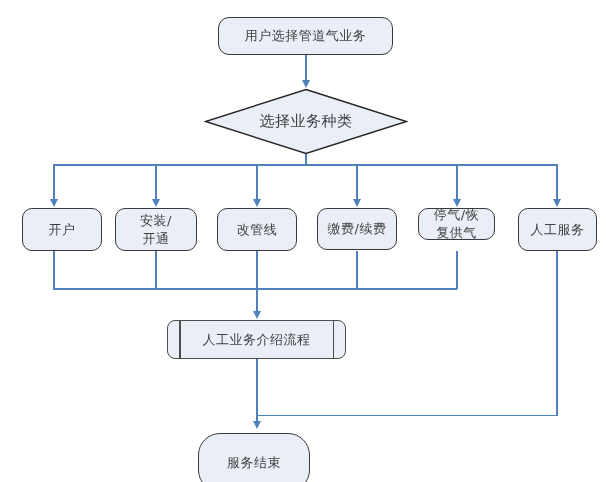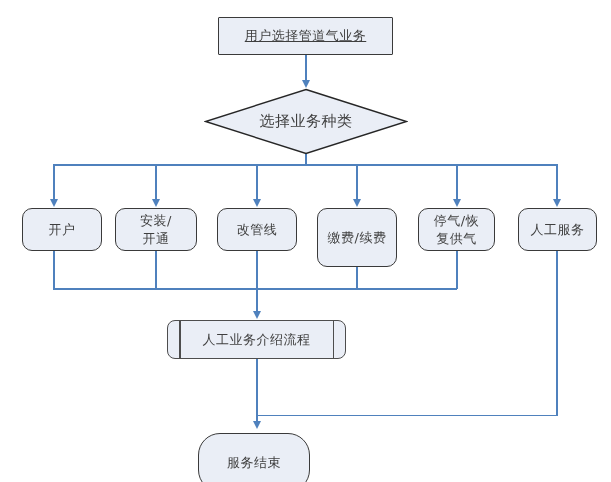--- a/index.html
+++ b/index.html
@@ -42,21 +42,21 @@
     align-items: center;
     justify-content: center;
     text-align: center;
     font-size: 13px;
     line-height: 18px;
     color: var(--text);
     letter-spacing: 0.5px;
     white-space: pre-line;
   }
   .rounded { border-radius: 10px; }
-  .terminator-start { border-radius: 1px; text-decoration: underline; }
+  .terminator-start { border-radius: 11px; }
   .terminator-end { border-radius: 22px; }
   .diamond-wrap {
     position: absolute;
     left: 204px; top: 88px; width: 204px; height: 67px;
   }
   .diamond-wrap svg { position: absolute; left: 0; top: 0; }
   .diamond-wrap polygon {
     fill: var(--shape-fill);
     stroke: #262626;
     stroke-width: 1.4;
@@ -130,24 +130,24 @@
   <div class="node rounded" style="left:22px;  top:208px; width:80px; height:43px;">
     <span>开户</span>
   </div>
   <div class="node rounded" style="left:115px; top:208px; width:82px; height:43px;">
     <span>安装/
 开通</span>
   </div>
   <div class="node rounded" style="left:217px; top:208px; width:80px; height:43px;">
     <span>改管线</span>
   </div>
-  <div class="node rounded" style="left:317px; top:208px; width:80px; height:59px;">
+  <div class="node rounded" style="left:317px; top:208px; width:80px; height:42px;">
     <span>缴费/续费</span>
   </div>
-  <div class="node rounded" style="left:418px; top:208px; width:77px; height:43px;">
+  <div class="node rounded" style="left:418px; top:208px; width:77px; height:32px;">
     <span>停气/恢
 复供气</span>
   </div>
   <div class="node rounded" style="left:518px; top:208px; width:79px; height:43px;">
     <span>人工服务</span>
   </div>
 
   <div class="node predefined" style="left:167px; top:320px; width:179px; height:39px;">
     <div class="bar left"></div>
     <div class="bar right"></div>

